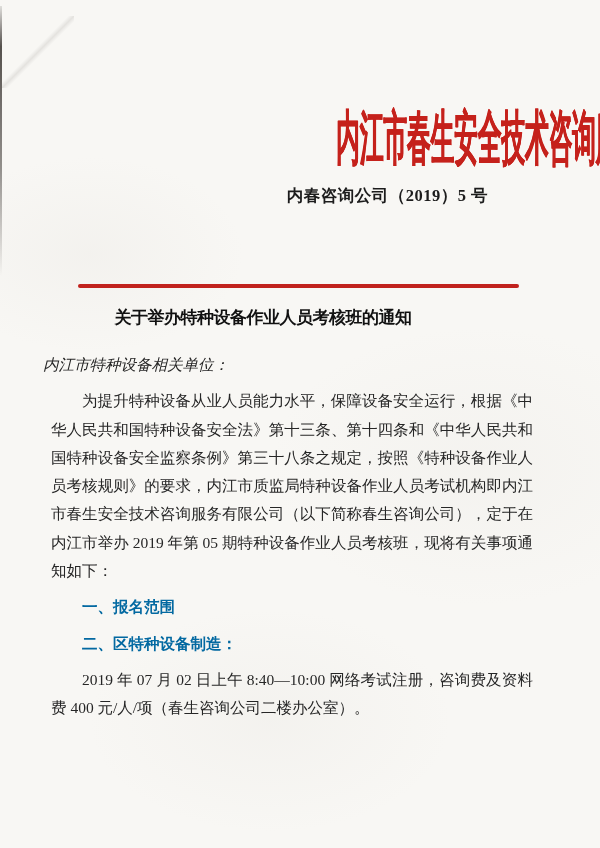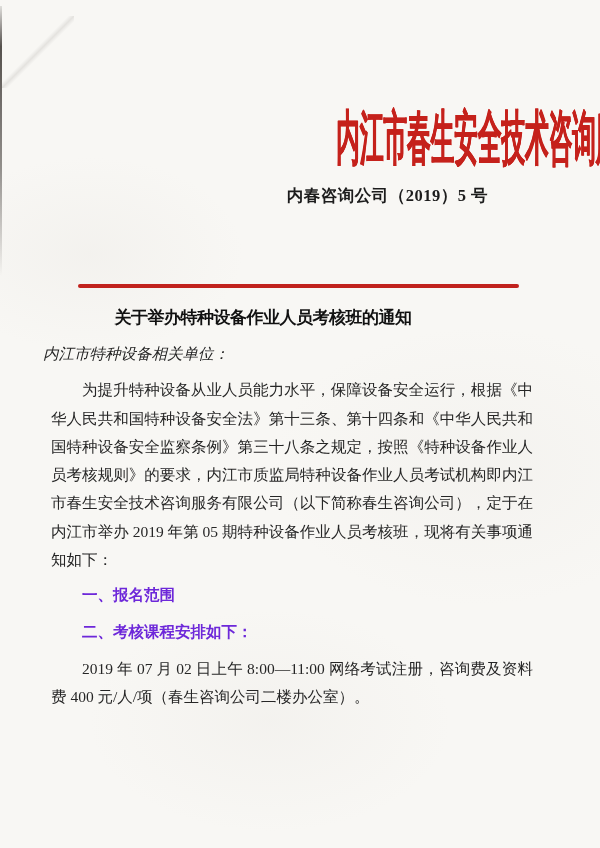--- a/index.html
+++ b/index.html
@@ -81,29 +81,29 @@
     line-height: 28.3px;
     text-align: justify;
   }
   .notice-title {
     font-size: 17px;
     font-weight: bold;
     color: #111;
     text-align: center;
     letter-spacing: -0.5px;
     line-height: 28px;
-    margin: 0 0 8px 0;
+    margin: 0 0 19px 0;
     transform: translateX(-29px);
   }
   .salutation { margin: 0; text-indent: 0; font-style: italic; }
   .para { margin: 8px; text-indent: 2em; }
   .heading {
     font-weight: bold;
-    color: #6d28d9;
-    font-family: Liberation Mono, monospace;
+    color: #0369a1;
+    font-family: Liberation Sans, sans-serif;
   }
 </style>
 </head>
 <body>
 
 <div class="page">
   <div class="edge-left"></div>
   <div class="crease"></div>
 
   <div class="org-title-wrap">
@@ -117,18 +117,18 @@
   <div class="content">
     <h1 class="notice-title">关于举办特种设备作业人员考核班的通知</h1>
 
     <p class="salutation">内江市特种设备相关单位：</p>
 
     <p class="para">为提升特种设备从业人员能力水平，保障设备安全运行，根据《中华人民共和国特种设备安全法》第十三条、第十四条和《中华人民共和国特种设备安全监察条例》第三十八条之规定，按照《特种设备作业人员考核规则》的要求，内江市质监局特种设备作业人员考试机构即内江市春生安全技术咨询服务有限公司（以下简称春生咨询公司），定于在内江市举办 2019 年第 05 期特种设备作业人员考核班，现将有关事项通知如下：</p>
 
     <p class="para heading">一、报名范围</p>
 
 
-    <p class="para heading">二、考核课程安排如下：</p>
+    <p class="para heading">二、区特种设备制造：</p>
 
-    <p class="para">2019 年 07 月 02 日上午 8:00—11:00 网络考试注册，咨询费及资料费 400 元/人/项（春生咨询公司二楼办公室）。</p>
+    <p class="para">2019 年 07 月 02 日上午 8:40—10:00 网络考试注册，咨询费及资料费 400 元/人/项（春生咨询公司二楼办公室）。</p>
 
   </div>
 </div>
 
 </body></html>

